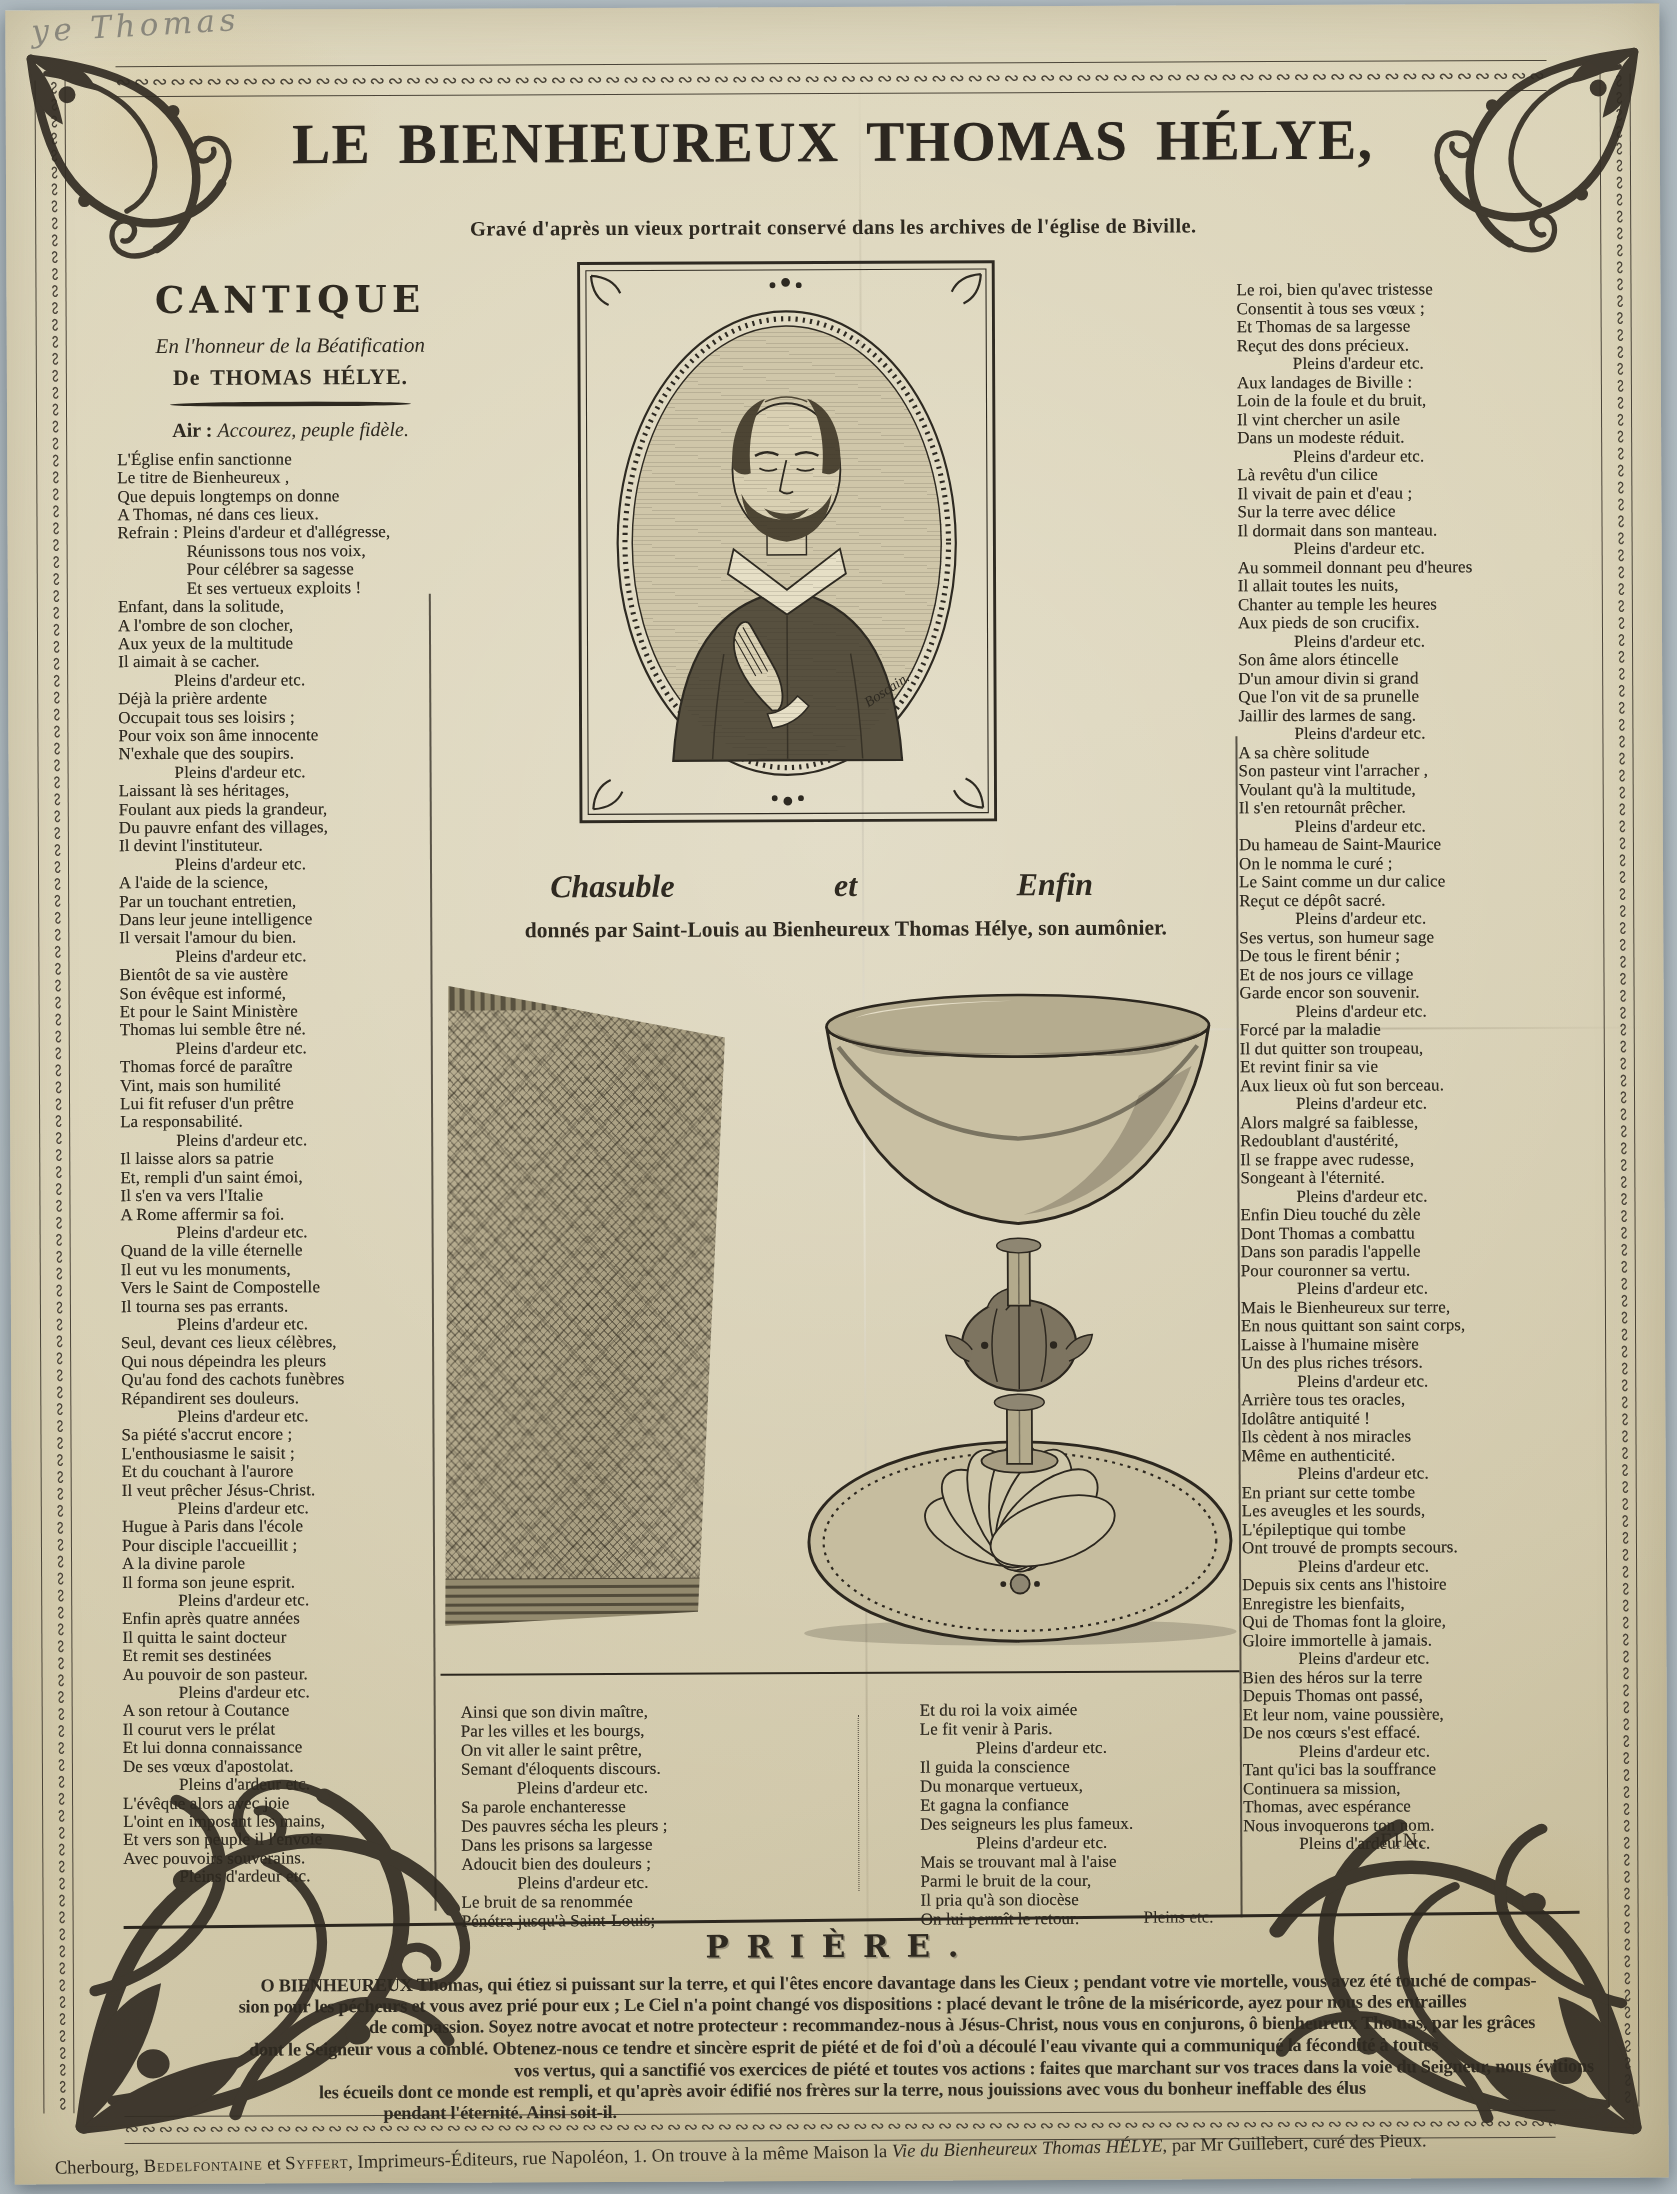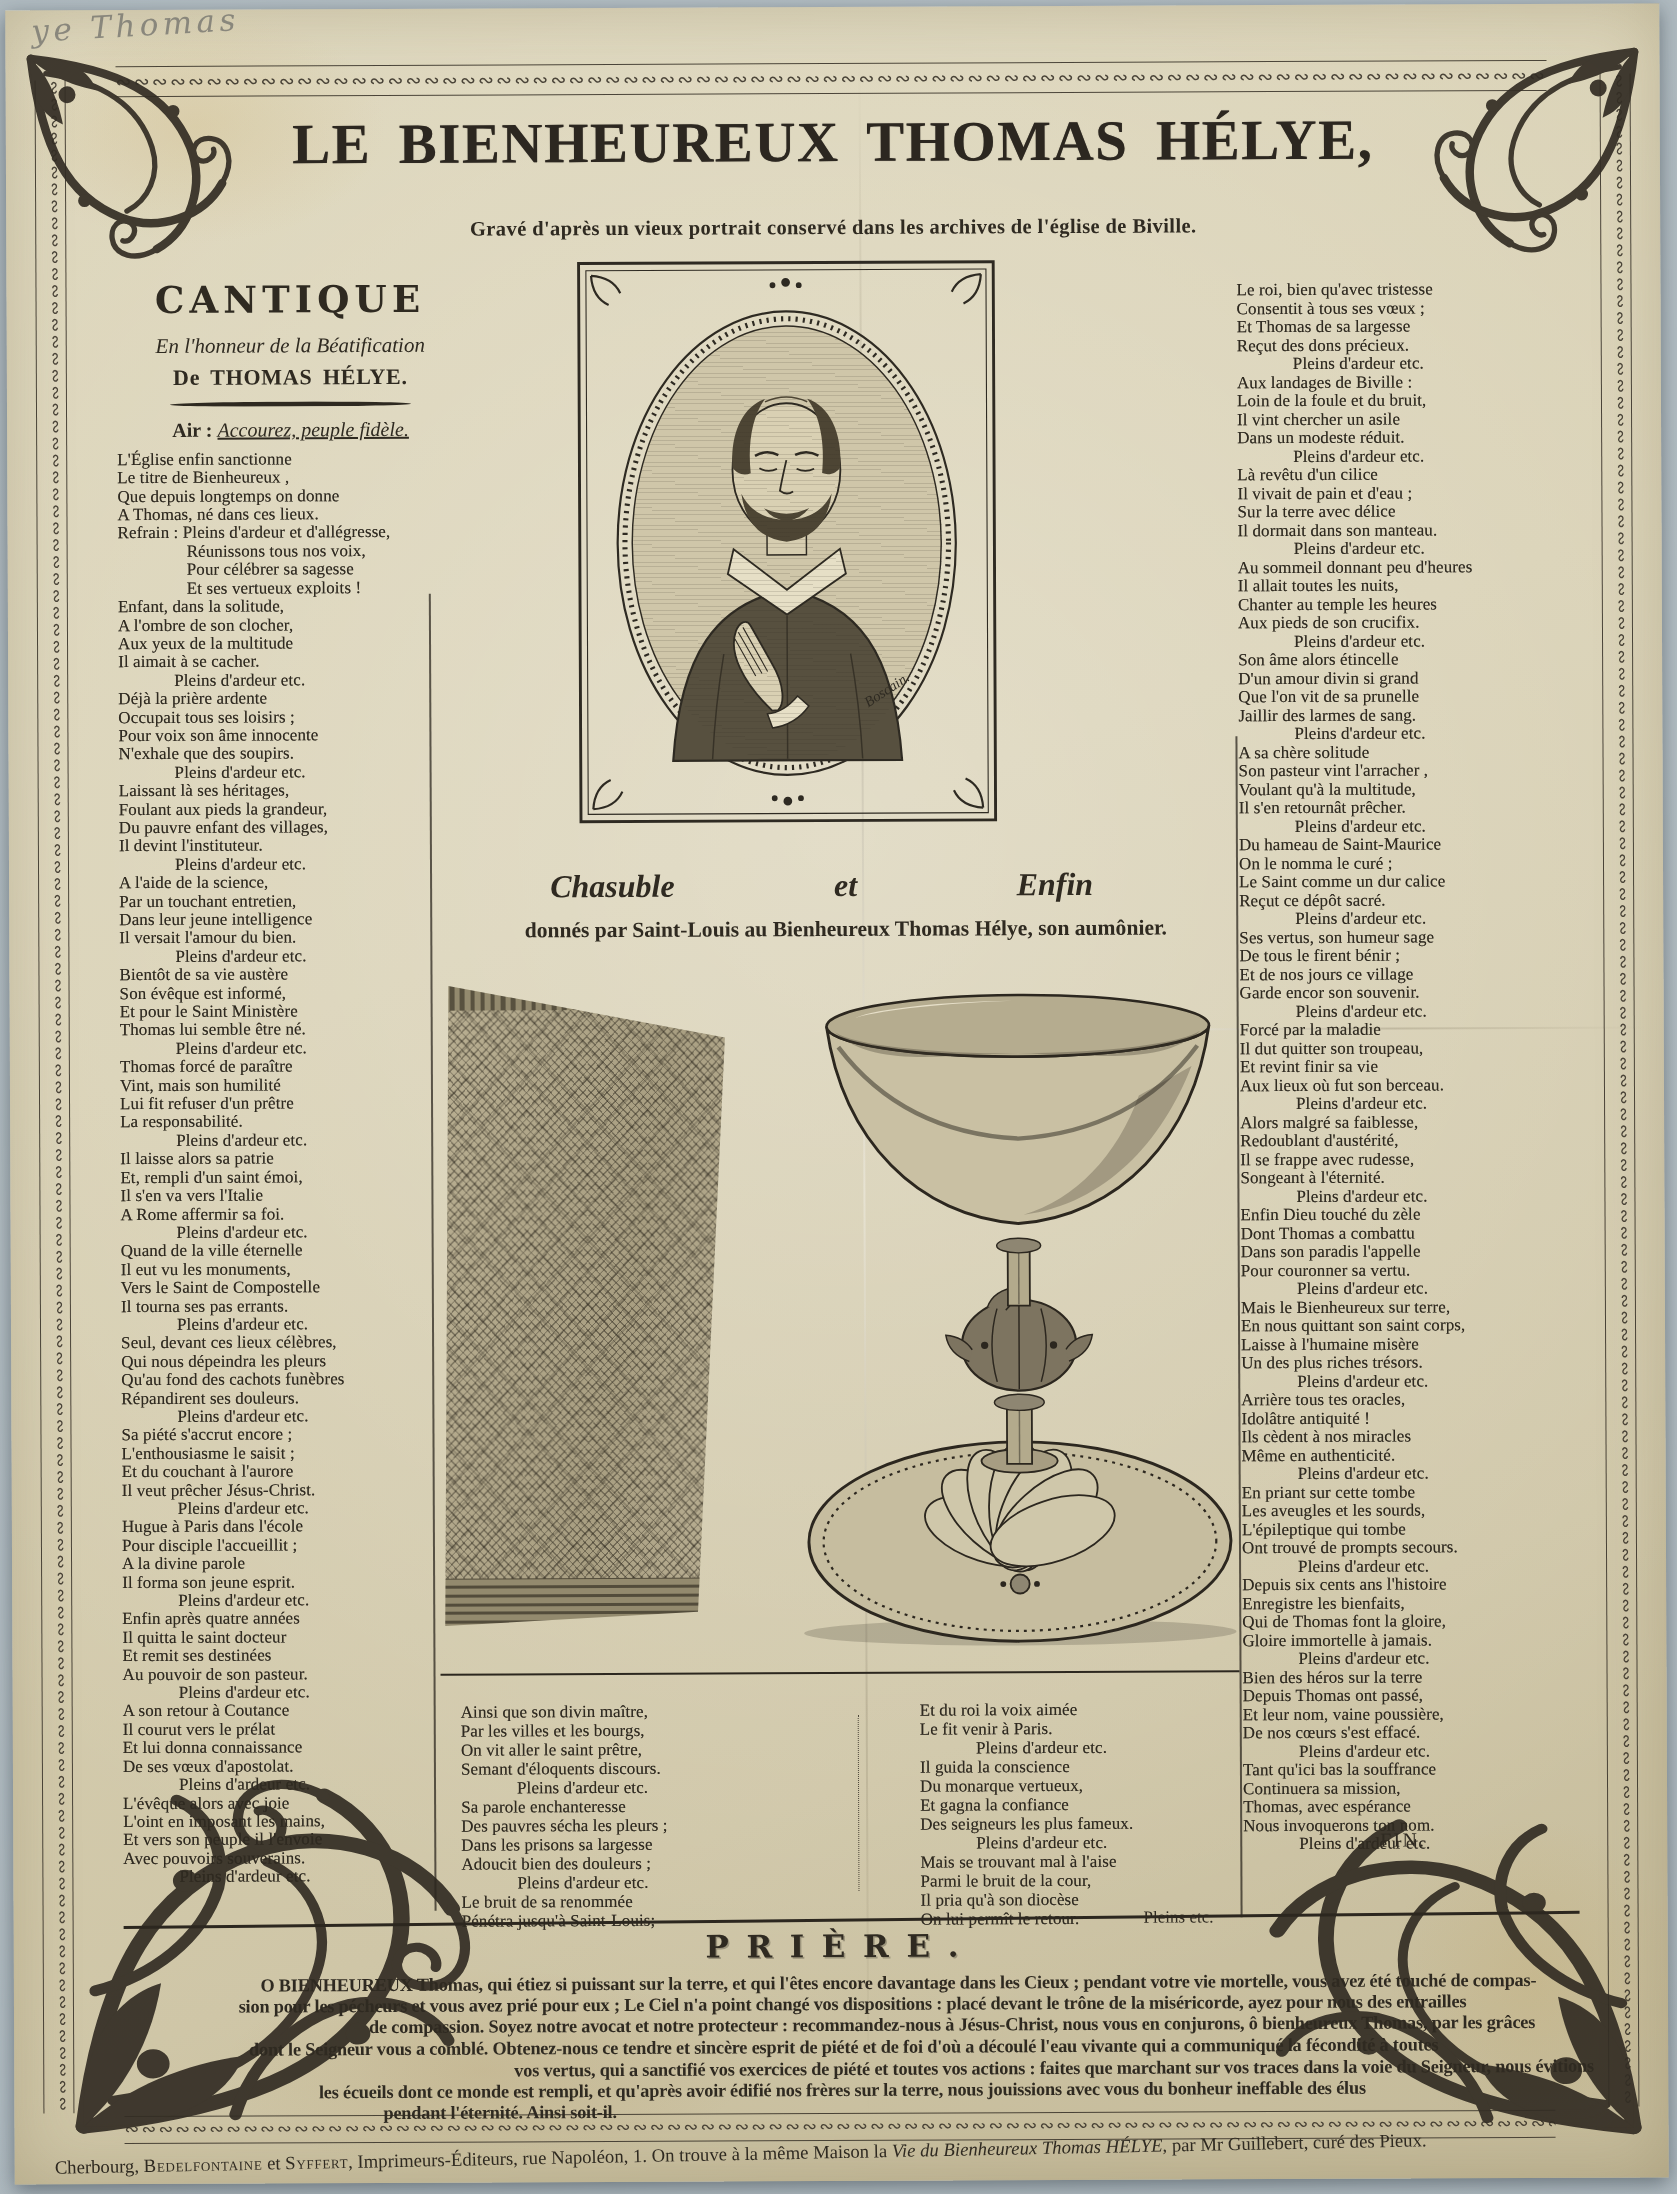--- a/index.html
+++ b/index.html
@@ -46,21 +46,21 @@
   }
 
   
   .col { position:absolute; }
   .cantique-head { text-align:center; font-size:37px; font-weight:bold; letter-spacing:5.1px; font-family:"DejaVu Serif",serif; }
   .dedic1 { text-align:center; font-size:21px; font-style:italic; margin-top:11.7px; }
   .dedic2 { text-align:center; font-size:22px; font-weight:bold; word-spacing:4.4px; margin-top:5.9px; letter-spacing:0.7px; }
   .lens-rule { width:241px; height:5.1px; margin:11.7px auto 0; background:#2e2920; clip-path:ellipse(50% 50% at 50% 50%); }
   .air { text-align:center; font-size:20px; margin-top:11.7px; }
   .air .lbl { font-weight:bold; }
-  .air .it { font-style:italic;text-decoration:underline; }
+  .air .it { font-style:italic; }
 
   .v-col { font-size:17px; line-height:18.4px; letter-spacing:0.1px; text-shadow:0 0 0.3px rgba(40,35,26,.55); }
   .v-col.right { line-height:18.5px; }
   .v-col.small { line-height:19px; }
   .v-col > div { white-space:nowrap; }
   .v-col > .k-r { padding-left:56px; }
   .v-col > .k-i { padding-left:69px; }
 
   .fin { position:absolute; left:1317px; top:1824px; width:146px; text-align:center;
          font-size:20px; letter-spacing:2.2px; }

